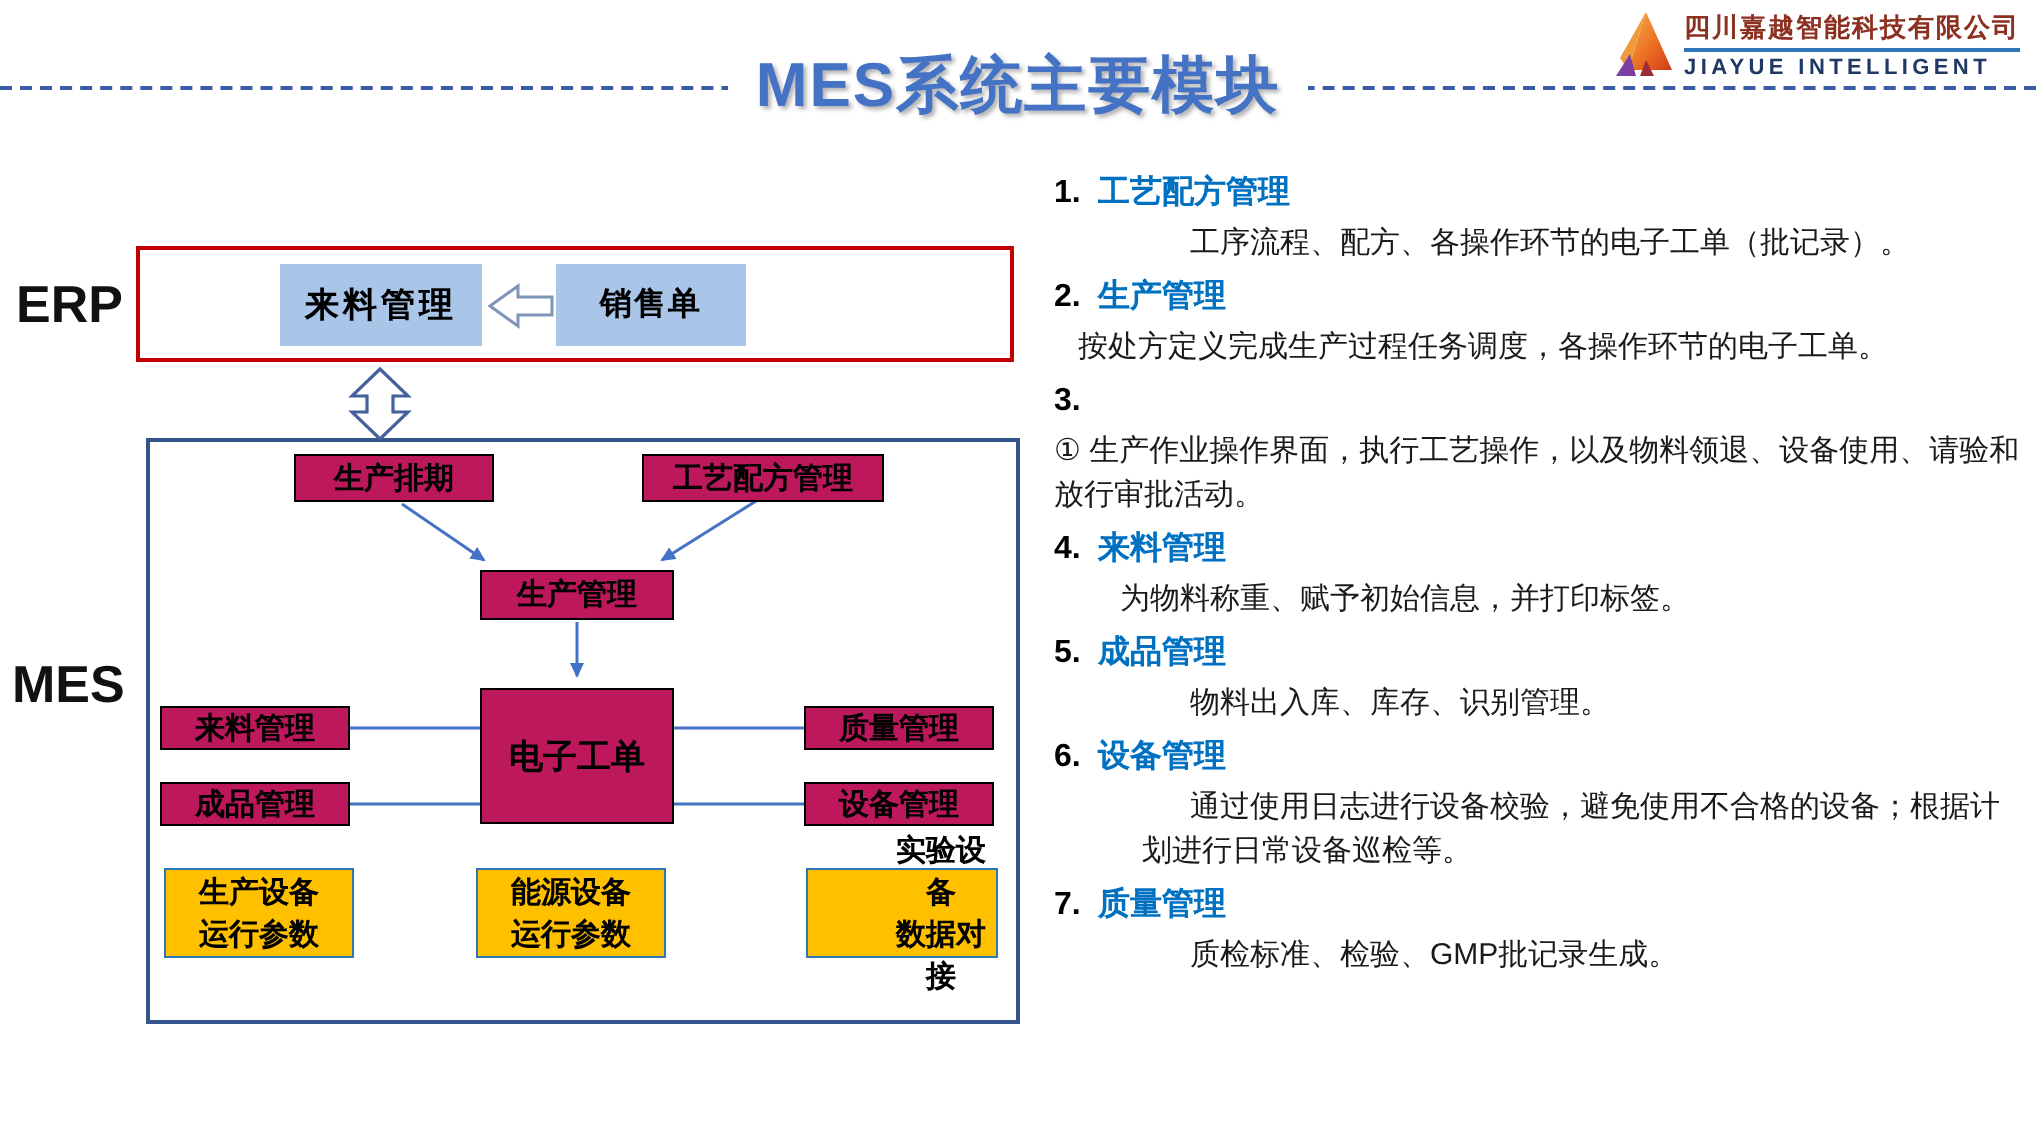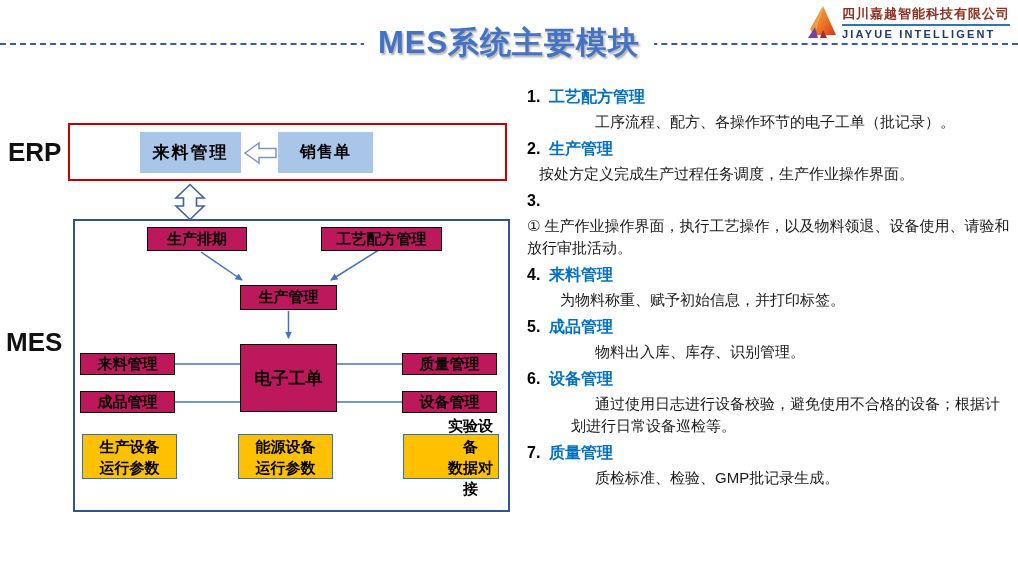--- a/index.html
+++ b/index.html
@@ -155,21 +155,21 @@
         <span class="note-title">工艺配方管理</span>
       </div>
       <p class="note-body ind-md">工序流程、配方、各操作环节的电子工单（批记录）。</p>
     </div>
 
     <div>
       <div class="note-head">
         <span class="note-num">2.</span>
         <span class="note-title">生产管理</span>
       </div>
-      <p class="note-body ind-sm">按处方定义完成生产过程任务调度，生产作业操作界面。</p>
+      <p class="note-body ind-sm">按处方定义完成生产过程任务调度，各操作环节的电子工单。</p>
     </div>
 
     <div>
       <div class="note-head">
         <span class="note-num">3.</span>
       </div>
       <p class="note-body ind-0">① 生产作业操作界面，执行工艺操作，以及物料领退、设备使用、请验和放行审批活动。</p>
     </div>
 
     <div>

